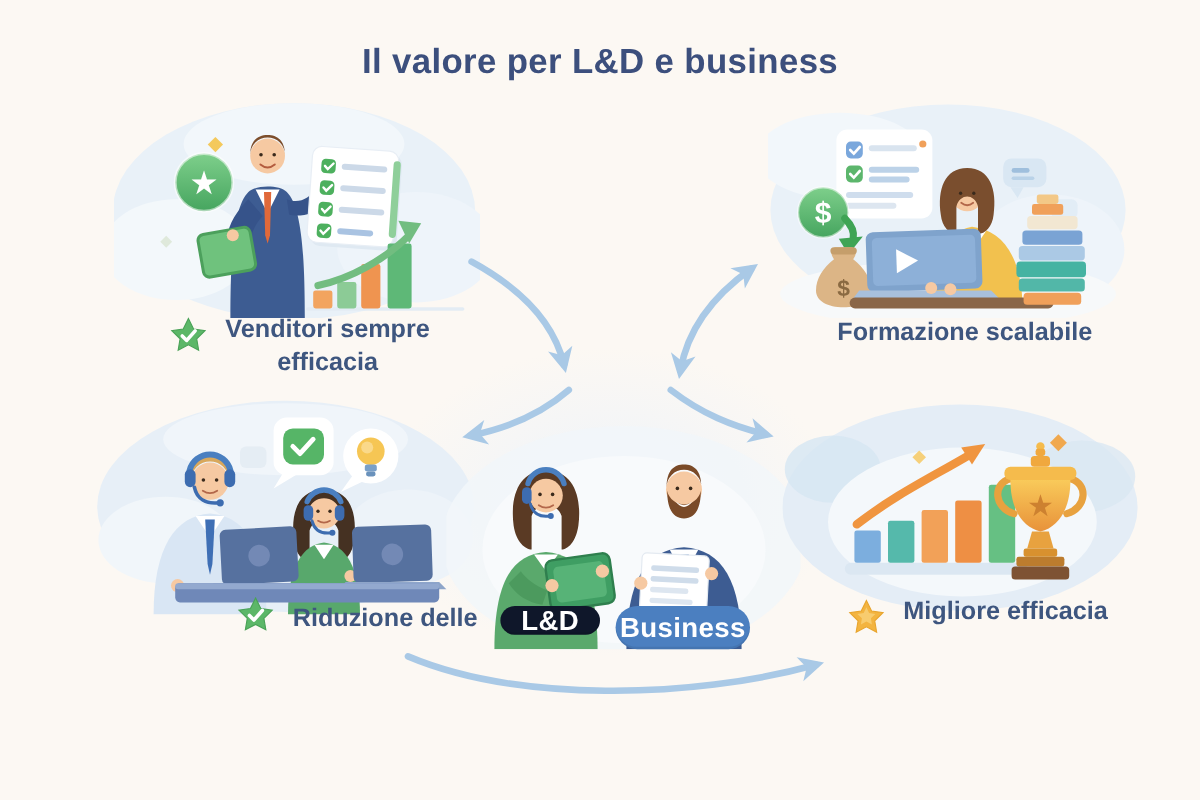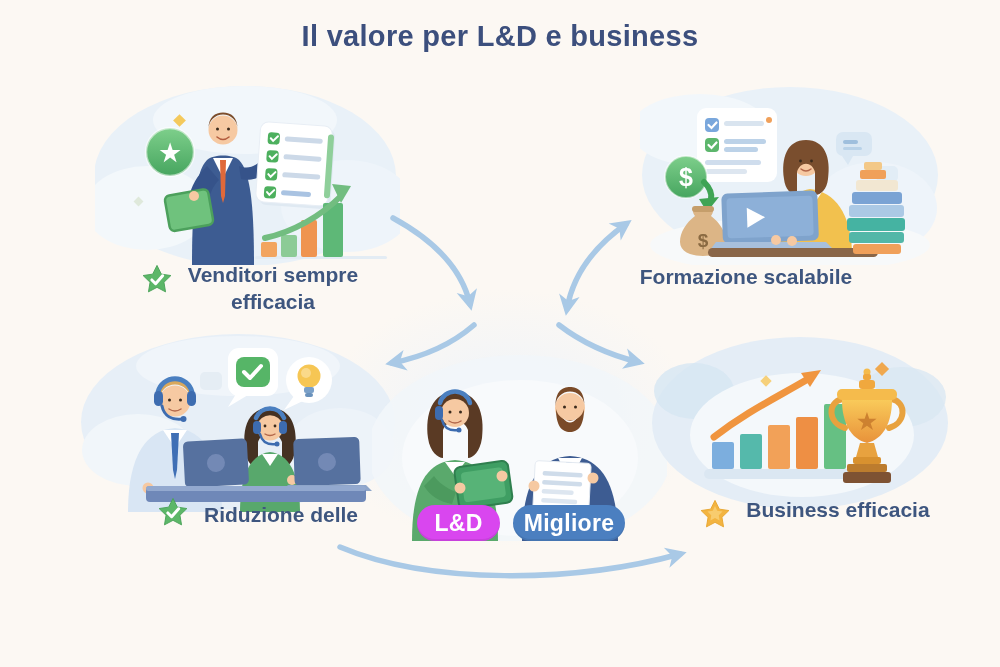--- a/index.html
+++ b/index.html
@@ -1,32 +1,32 @@
 <!DOCTYPE html>
 <html><head>
 <meta charset="utf-8">
 <style>
   html,body{margin:0;padding:0;}
   body{background:#fcf8f3;font-family:"Liberation Sans",sans-serif;}
   #canvas{position:relative;width:1000px;height:667px;background:#fcf8f3;overflow:hidden;}
-  .title{position:absolute;top:20px;left:0;width:100%;text-align:center;font-size:29px;font-weight:700;color:#3c4f7d;letter-spacing:.3px;z-index:8;}
+  .title{position:absolute;top:36px;left:0;width:100%;text-align:center;font-size:29px;font-weight:700;color:#3c4f7d;letter-spacing:.3px;z-index:8;}
   .scene{position:absolute;z-index:2;}
   .scene svg{display:block;}
   .center-glow{position:absolute;left:318px;top:288px;width:380px;height:260px;z-index:1;
     background:radial-gradient(ellipse at center,#edf3fa 0%,rgba(237,243,250,0) 70%);}
   .arrows{position:absolute;left:0;top:0;z-index:5;}
   .caption{position:absolute;z-index:6;display:flex;justify-content:center;gap:16px;
     color:#3e567f;font-size:21px;font-weight:600;line-height:1.27;}
   .caption .cap-icon{flex:0 0 auto;margin-top:2px;}
   .caption .lines{text-align:center;}
   .caption.align-left .lines{text-align:left;}
   .badge{position:absolute;z-index:7;display:flex;align-items:center;justify-content:center;
     color:#fff;font-weight:700;font-size:23px;border-radius:18px;letter-spacing:.3px;
     box-shadow:inset 0 -2px 0 rgba(0,0,0,.08);}
-  #badge-ld{left:417px;top:505px;width:83px;height:36px;background:#d946ef;}
+  #badge-ld{left:417px;top:505px;width:83px;height:24px;background:#0f172a;}
   #badge-business{left:513px;top:505px;width:112px;height:36px;background:#4b7fc0;}
 </style>
 </head>
 <body>
 
 <div id="canvas">
 
   <div class="title">Il valore per L&amp;D e business</div>
 
   <div class="center-glow"></div>
@@ -382,46 +382,46 @@
         <path d="M16 1.5 L20.6 10.8 L30.8 12.3 L23.4 19.5 L25.1 29.7 L16 24.9 L6.9 29.7 L8.6 19.5 L1.2 12.3 L11.4 10.8 Z" fill="#5cb768" stroke="#4aa257" stroke-width="1"></path>
         <path d="M10.5 17 L14.5 21 L22 12.5" stroke="#ffffff" stroke-width="3.2" fill="none" stroke-linecap="round" stroke-linejoin="round"></path>
       </svg>
     </span>
     <span class="lines">
       <span style="display:block">Venditori sempre</span>
       <span style="display:block">efficacia</span>
     </span>
   </div>
 
-  <div class="caption" style="left:596px;top:264px;width:300px;">
+  <div class="caption" style="left:654px;top:264px;width:300px;">
     <span class="lines">
       <span style="display:block">Formazione scalabile</span>
     </span>
   </div>
 
-  <div class="caption align-left" style="left:118px;top:497px;width:280px;justify-content:center;align-items:center;">
+  <div class="caption align-left" style="left:118px;top:497px;width:280px;justify-content:flex-end;align-items:center;">
     <span class="cap-icon" style="margin-top:0;">
       <svg width="30" height="30" viewBox="0 0 32 32">
         <path d="M16 1.5 L20.6 10.8 L30.8 12.3 L23.4 19.5 L25.1 29.7 L16 24.9 L6.9 29.7 L8.6 19.5 L1.2 12.3 L11.4 10.8 Z" fill="#5cb768" stroke="#4aa257" stroke-width="1"></path>
         <path d="M10.5 17 L14.5 21 L22 12.5" stroke="#ffffff" stroke-width="3.2" fill="none" stroke-linecap="round" stroke-linejoin="round"></path>
       </svg>
     </span>
     <span class="lines">
       <span style="display:block">Riduzione delle</span>
     </span>
   </div>
 
   <div class="caption" style="left:690px;top:497px;width:250px;">
     <span class="cap-icon">
       <svg width="30" height="30" viewBox="0 0 32 32">
         <path d="M16 1.5 L20.6 10.8 L30.8 12.3 L23.4 19.5 L25.1 29.7 L16 24.9 L6.9 29.7 L8.6 19.5 L1.2 12.3 L11.4 10.8 Z" fill="#f3b440" stroke="#e8a52e" stroke-width="1"></path>
         <path d="M16 7.5 L18.4 12.6 L24 13.4 L20 17.3 L20.9 22.8 L16 20.2 L11.1 22.8 L12 17.3 L8 13.4 L13.6 12.6 Z" fill="#f8cc6e"></path>
       </svg>
     </span>
     <span class="lines">
-      <span style="display:block">Business efficacia</span>
+      <span style="display:block">Migliore efficacia</span>
     </span>
   </div>
 
   <div class="badge" id="badge-ld">L&amp;D</div>
-  <div class="badge" id="badge-business">Migliore</div>
+  <div class="badge" id="badge-business">Business</div>
 
 </div>
 
 </body></html>

